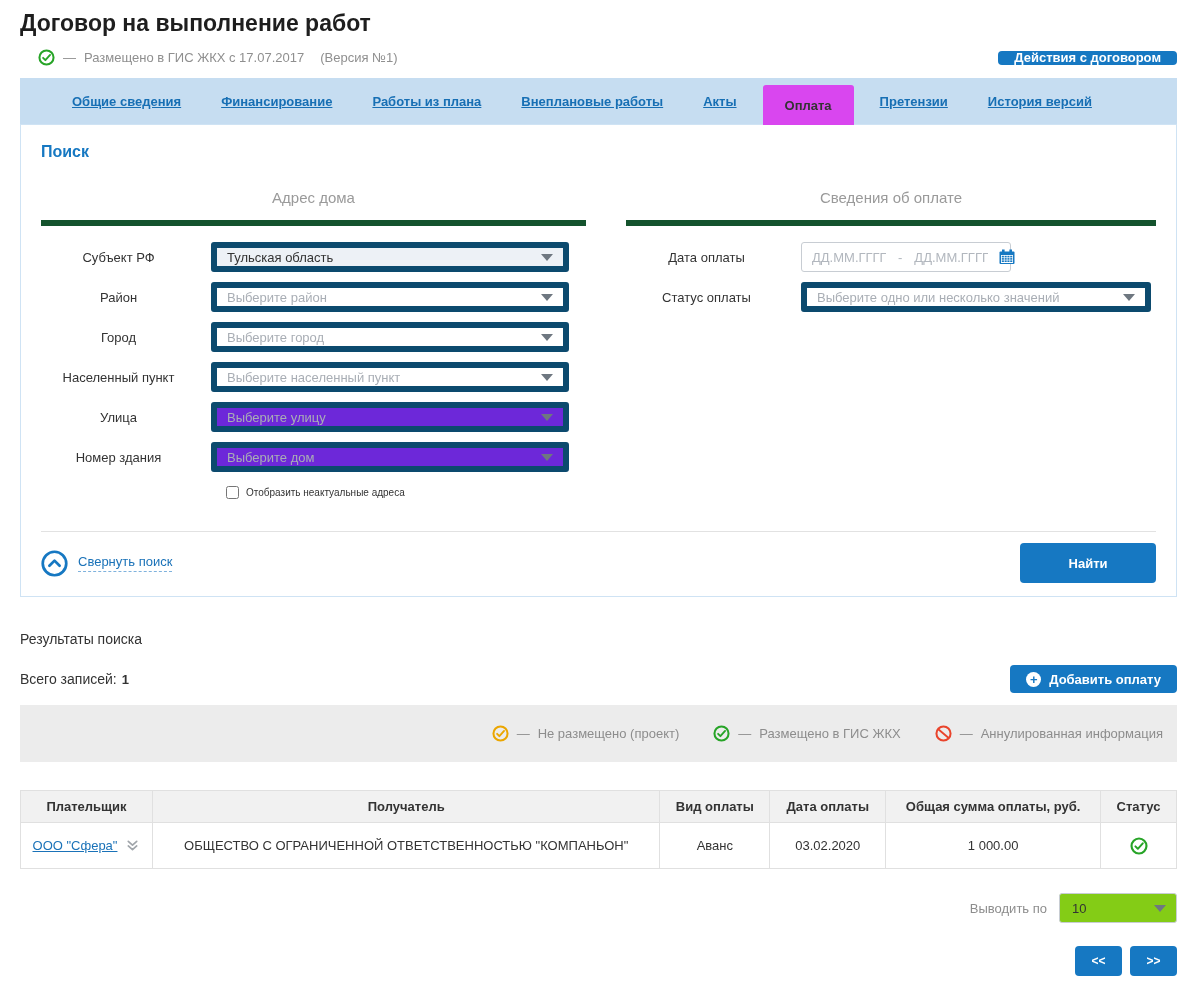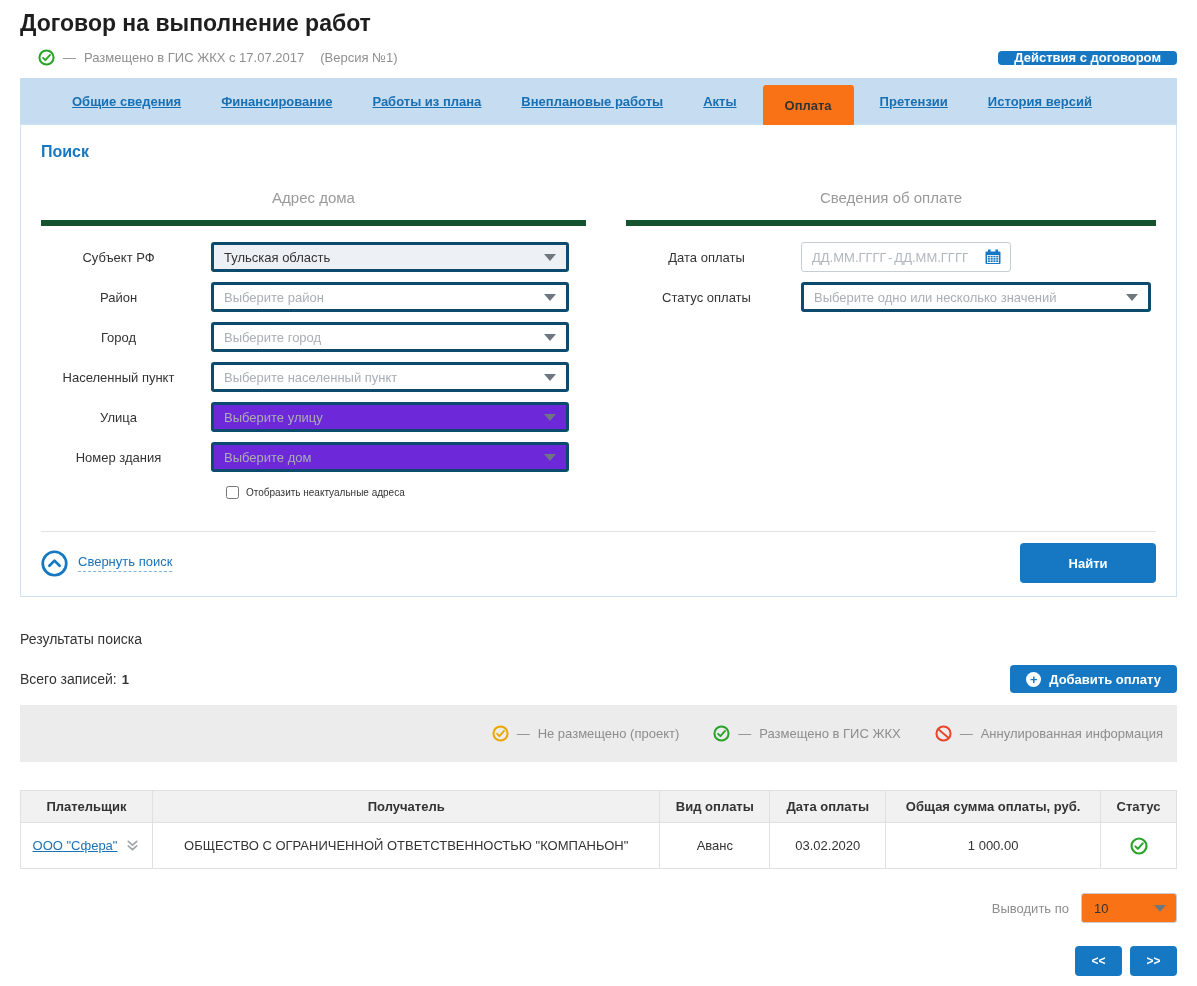--- a/index.html
+++ b/index.html
@@ -29,58 +29,58 @@
   
   .tabs {
     margin-top:12px; background:#c6ddf1; height:46px;
     display:flex; align-items:center; padding-left:32px; position:relative;
   }
   .tab {
     margin:0 20px; color:#176fb4; font-weight:bold; font-size:13px;
     text-decoration:underline; cursor:pointer; white-space:nowrap;
   }
   .tab.active {
-    background:#f97316; color:#333; text-decoration:none;
+    background:#d946ef; color:#333; text-decoration:none;
     height:40px; align-self:flex-end; display:flex; align-items:center;
     padding:0 22px; margin:0 6px; border-radius:3px 3px 0 0;
     position:relative; z-index:2; margin-bottom:-1px;
   }
 
   
   .search-panel { border:1px solid #cfe3f4; background:#fff; padding:14px 20px 0 20px; position:relative; }
   .search-title { color:#1678c2; font-size:16px; font-weight:bold; margin:4px 0 28px 0; }
   .search-columns { display:flex; }
   .col-left { width:545px; flex:none; }
   .col-gap { width:40px; flex:none; }
   .col-right { flex:1; }
   .col-header {
     text-align:center; color:#9a9a9a; font-size:15px;
     padding-bottom:14px; border-bottom:6px solid #14532d; margin-bottom:16px;
   }
   .field-row { display:flex; align-items:center; margin-bottom:10px; }
   .field-label { width:170px; flex:none; text-align:center; padding-right:15px; font-size:13px; color:#333; }
   .field-label.wide { width:175px; padding-right:14px; }
   .select-box {
-    position:relative; height:30px; border:3px solid #0c4a6e; border-radius:3px;
+    position:relative; height:30px; border:6px solid #0c4a6e; border-radius:3px;
     background:#fff; display:flex; align-items:center;
     padding:0 28px 0 10px; font-size:13px; width:358px; cursor:pointer;
   }
   .select-box.w350 { width:350px; }
   .select-box .sel-text { white-space:nowrap; overflow:hidden; text-overflow:ellipsis; }
   .select-box .ph { color:#a9aeb5; }
   .select-box.filled { background:#edf1f6; }
   .select-box.disabled { background:#6d28d9; cursor:default; }
   .arrow-down {
     position:absolute; right:10px; top:50%; margin-top:-3px;
     width:0; height:0; border-left:6px solid transparent; border-right:6px solid transparent;
     border-top:7px solid #6e7780;
   }
   .date-box {
     height:30px; border:1px solid #c8cdd3; border-radius:3px; background:#fff;
-    display:flex; align-items:center; padding:0 8px 0 10px; width:210px;
+    display:flex; align-items:center; padding:0 8px 0 10px; width:210px;gap:10px;
   }
   .date-box input {
     border:none; outline:none; width:74px; font-size:13px; padding:0;
     font-family:"Liberation Sans", sans-serif; color:#333; background:transparent;
   }
   .date-box input::placeholder { color:#b2b7be; }
   .date-box .date-dash { color:#b2b7be; margin:0 2px; flex:none; }
   .date-box .cal { margin-left:auto; flex:none; cursor:pointer; display:flex; }
   .checkbox-row { display:flex; align-items:center; margin:14px 0 4px 185px; }
   .checkbox-row input { width:13px; height:13px; margin:0 7px 0 0; }
@@ -129,22 +129,22 @@
   }
   td.amount { text-align:right; padding-right:14px; }
   .payer-cell { display:flex; align-items:center; justify-content:center; }
   .payer-link { color:#1a72b8; text-decoration:underline; cursor:pointer; white-space:nowrap; }
   .expand-ico { margin-left:8px; cursor:pointer; display:flex; }
 
   
   .per-page-row { display:flex; align-items:center; justify-content:flex-end; margin-top:24px; }
   .per-page-label { color:#8d8d8d; font-size:13px; margin-right:12px; }
   .per-page-select {
-    position:relative; width:96px; height:30px; border:1px solid #c8cdd3; border-radius:3px;
-    background:#f97316; display:flex; align-items:center; padding:0 26px 0 12px; cursor:pointer;
+    position:relative; width:118px; height:30px; border:1px solid #c8cdd3; border-radius:3px;
+    background:#84cc16; display:flex; align-items:center; padding:0 26px 0 12px; cursor:pointer;
   }
   .pager-row { display:flex; justify-content:flex-end; margin-top:23px; }
   .pager-btn { width:47px; height:30px; border-radius:4px; margin-left:8px; font-size:12px; }
 </style>
 </head>
 <body>
 
 <div class="page">
 
   <h1 class="page-title">Договор на выполнение работ</h1>

